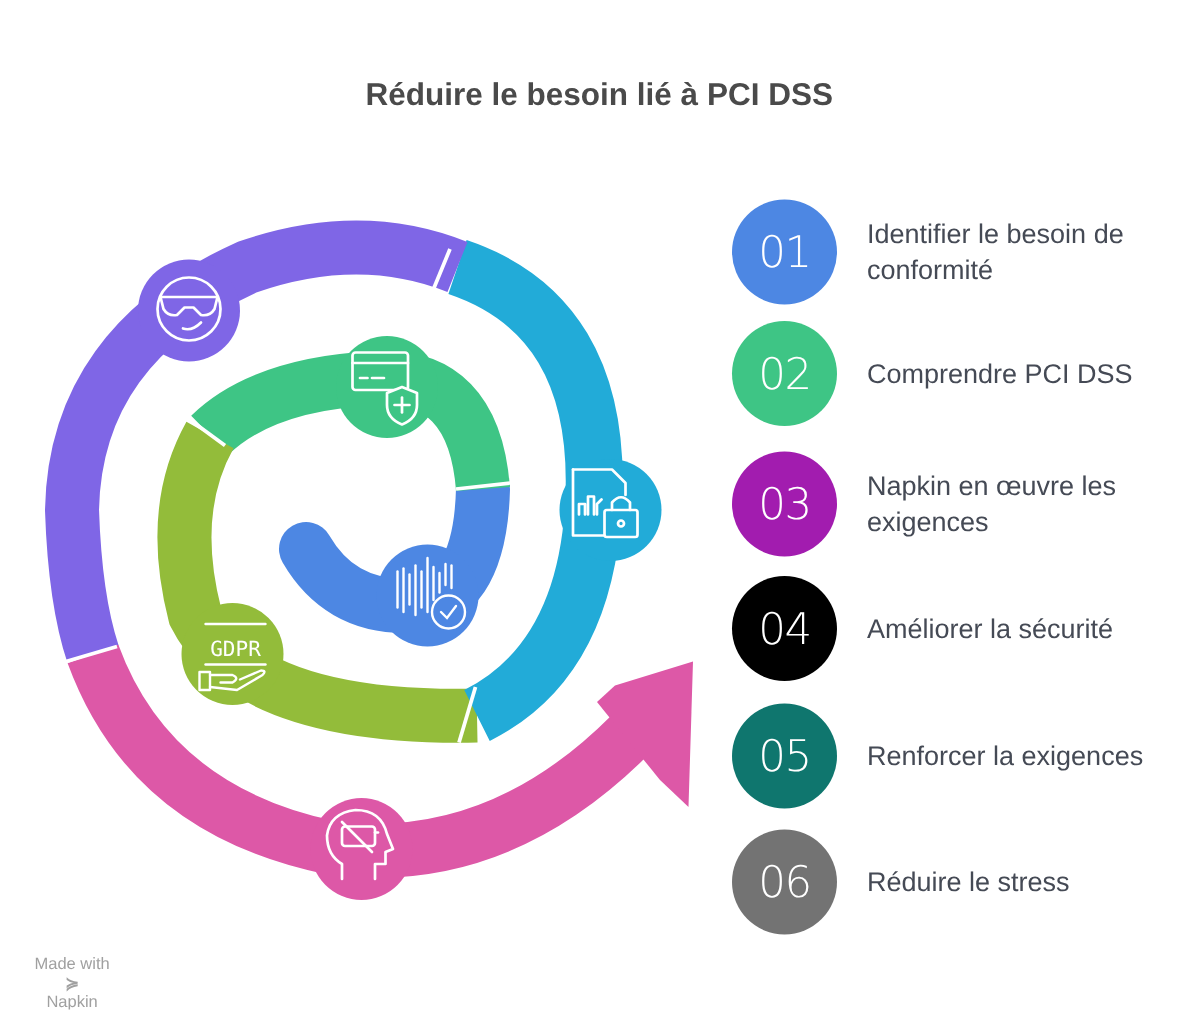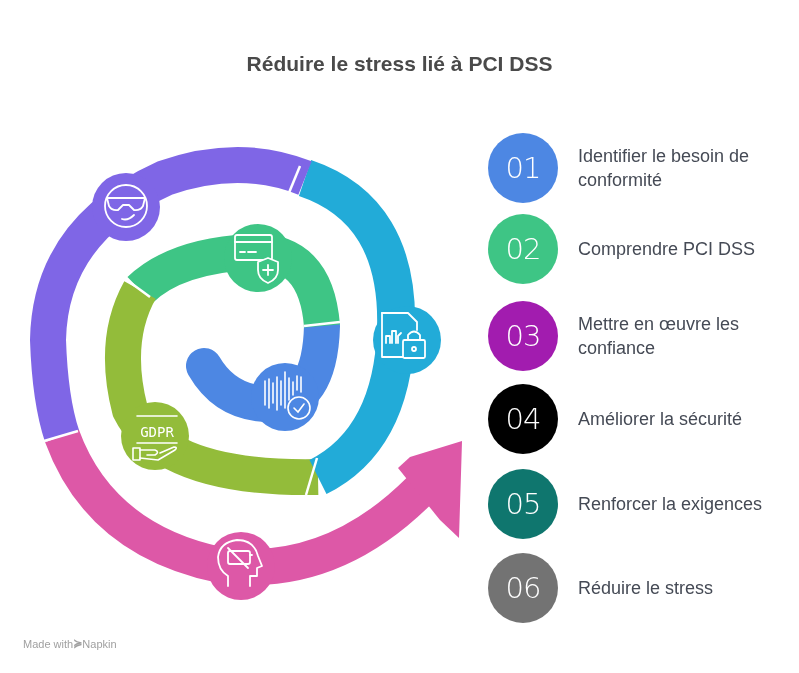--- a/index.html
+++ b/index.html
@@ -2,26 +2,26 @@
 <html><head>
 <meta charset="utf-8">
 <style>
   html, body { margin: 0; padding: 0; background: #ffffff; }
   body { width: 799px; height: 673px; position: relative; overflow: hidden; font-family: "Liberation Sans", sans-serif; }
   .title { position: absolute; left: 0; width: 799px; top: 52px; text-align: center; font-size: 21px; font-weight: bold; color: #4a4a4a; }
   svg.spiral { position: absolute; left: 0; top: 0; }
   .step { position: absolute; left: 488px; height: 70px; display: flex; align-items: center; }
   .num { width: 70px; height: 70px; border-radius: 50%; display: flex; align-items: center; justify-content: center; color: #fff; font-size: 29px; font-weight: normal; letter-spacing: -1px; font-family: "DejaVu Sans", sans-serif; font-weight: 200; }
   .label { margin-left: 20px; font-size: 18px; line-height: 24px; color: #454a55; width: 210px; }
-  .footer { position: absolute; left: 23px; top: 637px; font-size: 11px; color: #a0a0a0; display: flex; align-items: center; gap: 0; }
+  .footer { position: absolute; left: 23px; top: 637px; font-size: 11px; color: #a0a0a0; display: flex; align-items: center; gap: 0; flex-direction: column; }
 </style>
 </head>
 <body>
 
-<div class="title">Réduire le stress lié à PCI DSS</div>
+<div class="title">Réduire le besoin lié à PCI DSS</div>
 
 <svg class="spiral" width="799" height="673" viewBox="0 0 799 673">
 
   <path id="seg1" d="M204,366 Q226,404 270,404 Q320,404 322,326" fill="none" stroke-width="36" stroke-linecap="round" stroke="#4d87e3"></path>
 
   <path id="seg2" d="M322,326 Q316,248 250,252 Q175,256 140,290" fill="none" stroke-width="36" stroke="#3ec585"></path>
 
   <path id="seg3" d="M140,290 Q112,340 130,410 Q165,480 318,477" fill="none" stroke-width="36" stroke="#93bc3a"></path>
 
   <path id="seg4" d="M305,178 Q400,210 396,330 Q392,440 318,477" fill="none" stroke-width="38" stroke="#22abd8"></path>
@@ -103,21 +103,21 @@
 <div class="step" style="top:133px">
   <div class="num" style="background:#4d87e3">01</div>
   <div class="label">Identifier le besoin de conformité</div>
 </div>
 <div class="step" style="top:214px">
   <div class="num" style="background:#3ec585">02</div>
   <div class="label">Comprendre PCI DSS</div>
 </div>
 <div class="step" style="top:301px">
   <div class="num" style="background:#a21caf">03</div>
-  <div class="label">Mettre en œuvre les confiance</div>
+  <div class="label">Napkin en œuvre les exigences</div>
 </div>
 <div class="step" style="top:384px">
   <div class="num" style="background:#000000">04</div>
   <div class="label">Améliorer la sécurité</div>
 </div>
 <div class="step" style="top:469px">
   <div class="num" style="background:#0f766e">05</div>
   <div class="label">Renforcer la exigences</div>
 </div>
 <div class="step" style="top:553px">

